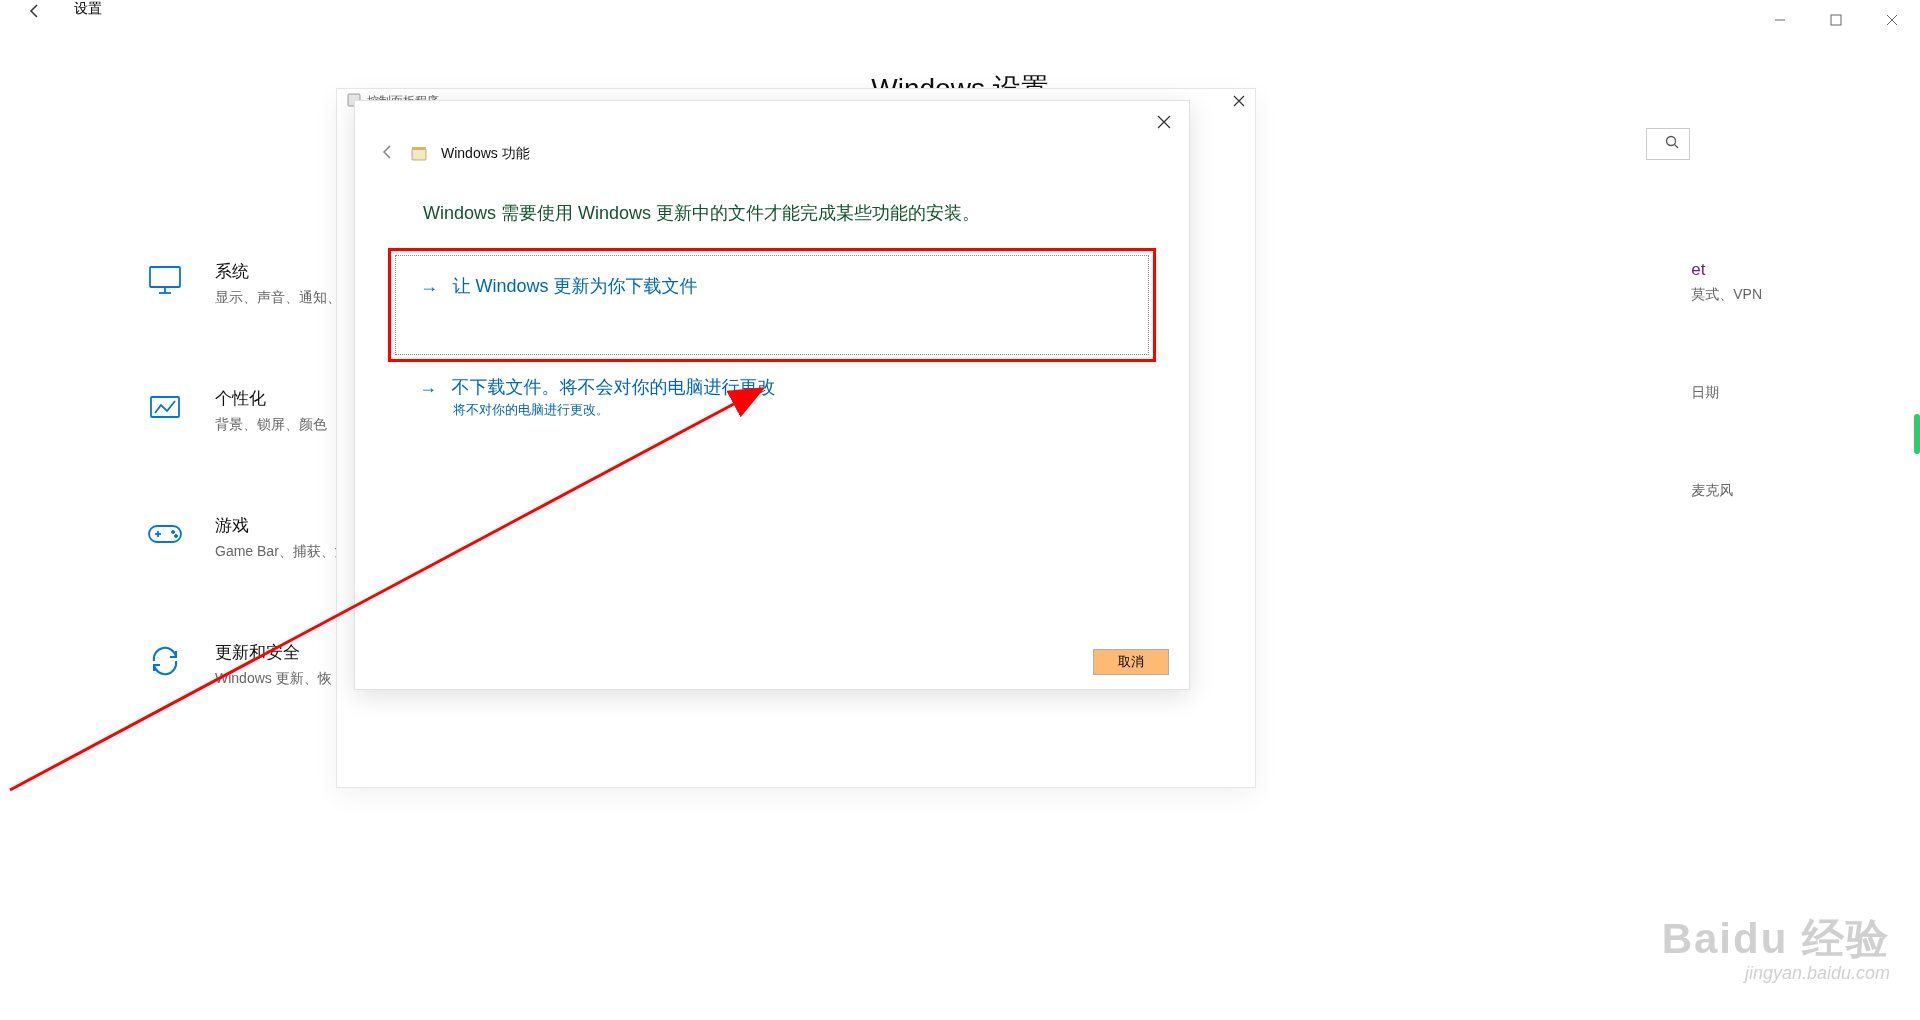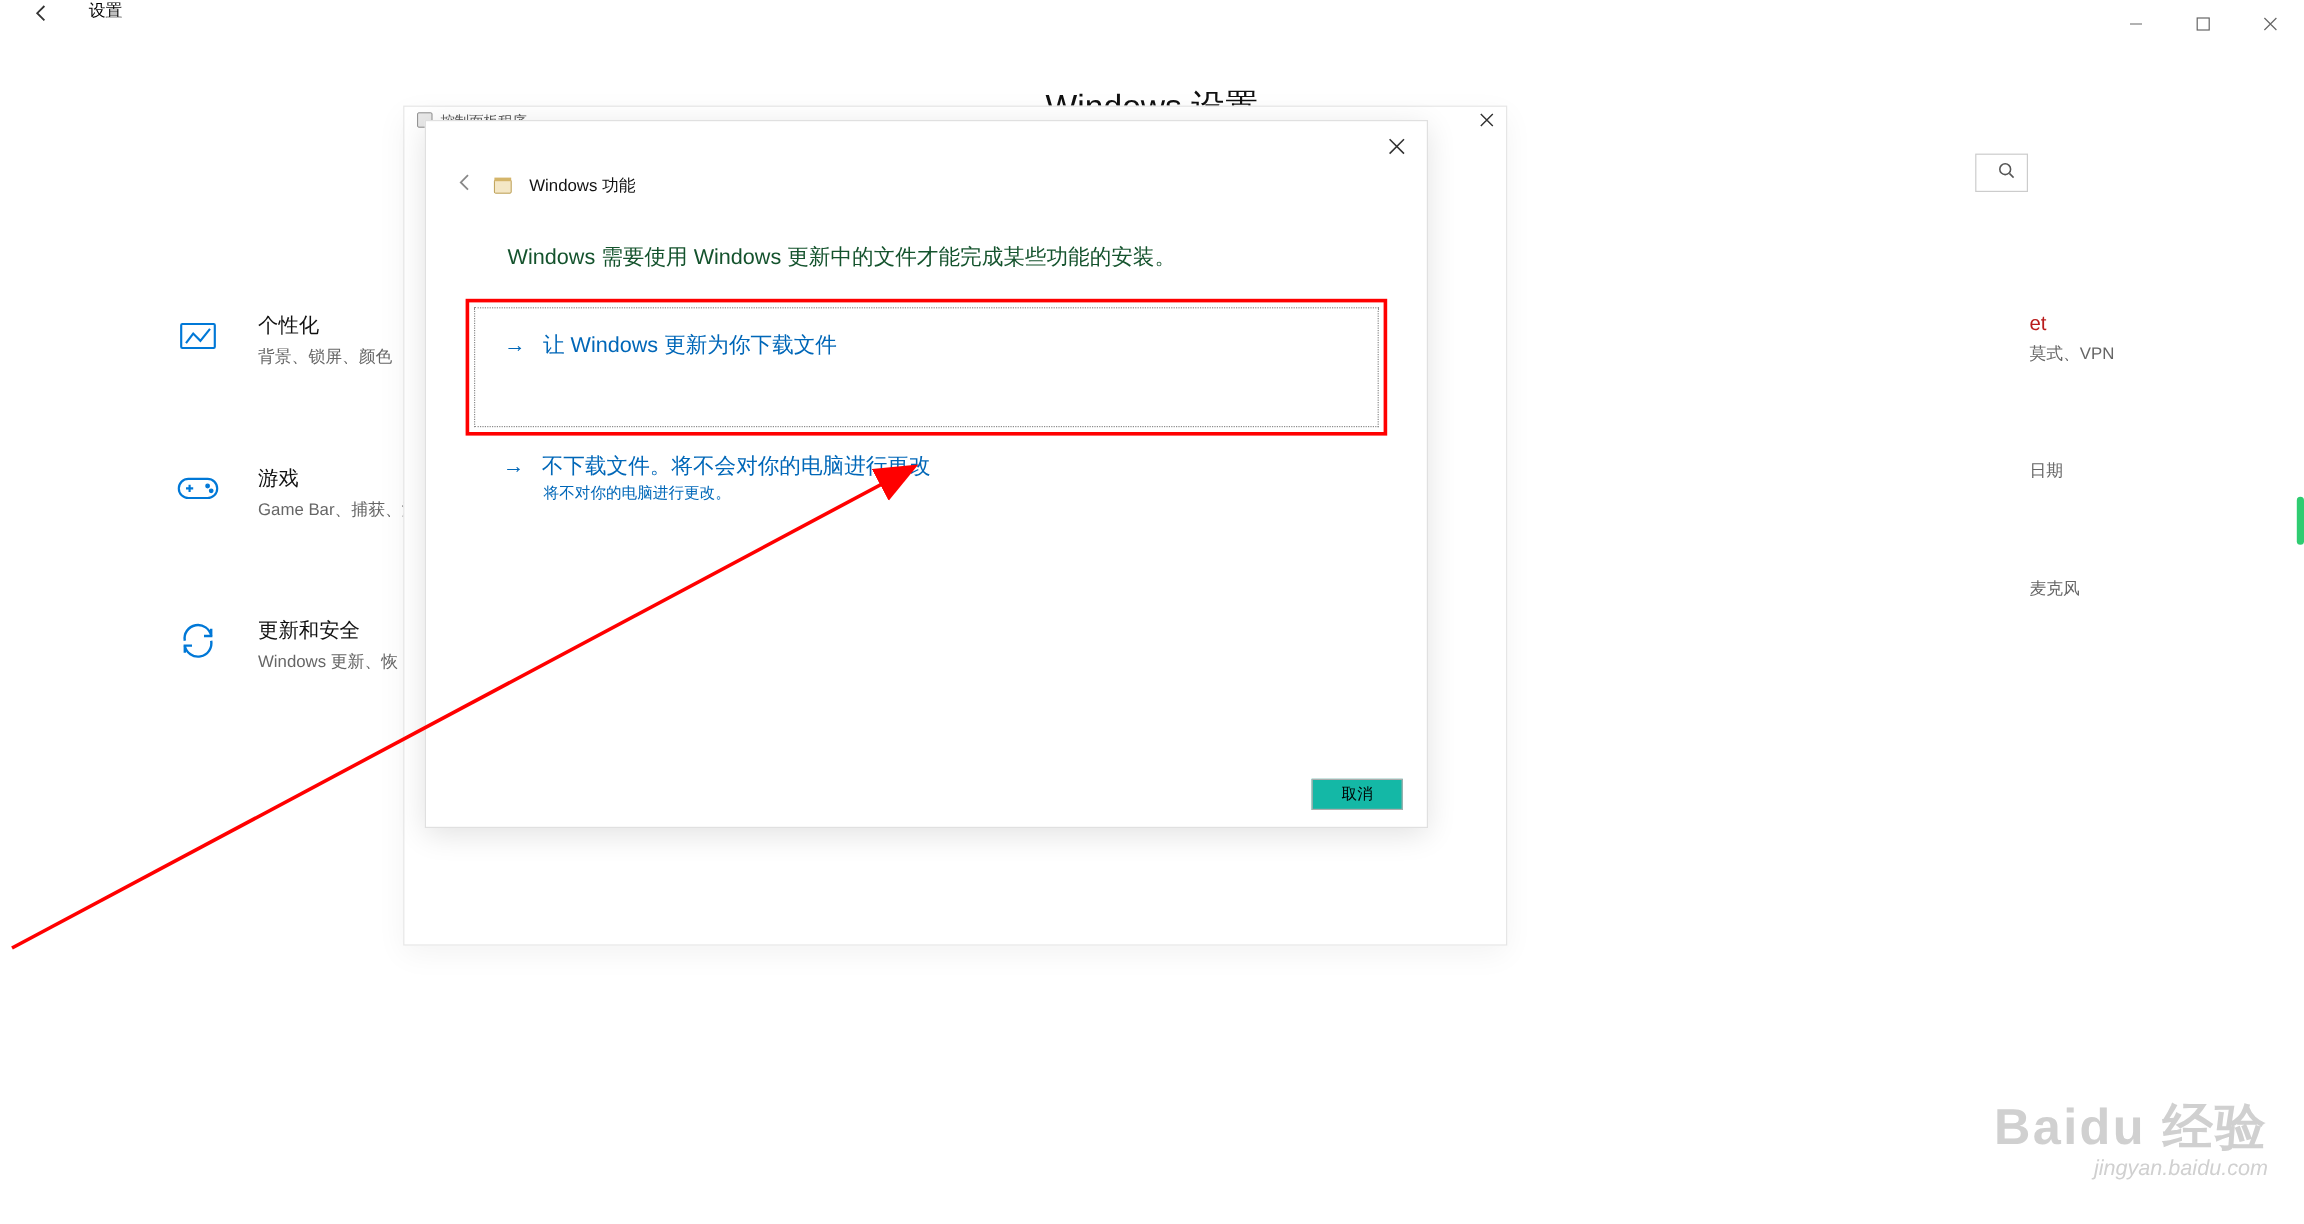--- a/index.html
+++ b/index.html
@@ -23,21 +23,21 @@
   .tiles { position: absolute; left: 145px; top: 260px; }
   .tile { display: flex; align-items: flex-start; gap: 30px; margin-bottom: 80px; }
   .tile .icon { width: 40px; height: 40px; display: flex; align-items: center; justify-content: center; color: #0078d7; }
   .tile .icon svg { stroke: #0078d7; fill: none; }
   .tile .txt .h { font-size: 17px; color: #111; margin-bottom: 6px; }
   .tile .txt .s { font-size: 14px; color: #666; }
 
   
   .tiles-right { position: absolute; right: 158px; top: 260px; text-align: left; }
   .tiles-right .rtile { margin-bottom: 80px; }
-  .tiles-right .h { font-size: 17px; color: #b91c1c; margin-bottom: 6px; }
+  .tiles-right .h { font-size: 17px; color: #701a75; margin-bottom: 6px; }
   .tiles-right .s { font-size: 14px; color: #666; white-space: nowrap; }
 
   
   .cp-window { position: absolute; top: 88px; left: 336px; width: 920px; height: 700px; background: #fff; border: 1px solid #e6e6e6; box-shadow: 0 8px 24px rgba(0,0,0,.05); }
   .cp-title { position: absolute; top: 4px; left: 10px; font-size: 12px; color: #555; display: flex; align-items: center; gap: 6px; }
   .cp-close { position: absolute; top: 4px; right: 10px; font-size: 16px; color: #333; }
 
   
   .wf-dialog { position: absolute; top: 100px; left: 354px; width: 836px; height: 590px; background: #fff; border: 1px solid #e0e0e0; box-shadow: 0 6px 24px rgba(0,0,0,.12); }
   .wf-close { position: absolute; top: 14px; right: 18px; font-size: 16px; color: #333; }
@@ -49,21 +49,21 @@
   .wf-body { padding: 30px 40px 0 40px; }
   .action-link { position: relative; padding: 18px 24px; border: 1px dotted #8a8a8a; cursor: pointer; margin-bottom: 14px; }
   .action-link.highlight { outline: 3px solid #ff0000; outline-offset: 4px; height: 100px; display: flex; align-items: flex-start; }
   .action-link .arrow { color: #0067b8; font-size: 18px; margin-right: 10px; display: inline-block; }
   .action-link .lbl { color: #0067b8; font-size: 18px; }
   .action-plain { padding: 6px 24px 0 24px; }
   .action-plain .arrow { color: #0067b8; font-size: 18px; margin-right: 10px; display: inline-block; }
   .action-plain .lbl { color: #0067b8; font-size: 18px; }
   .action-plain .sub { color: #0067b8; font-size: 13px; margin-left: 34px; margin-top: 2px; }
   .wf-footer { position: absolute; bottom: 14px; right: 20px; }
-  .wf-btn { min-width: 76px; height: 26px; font-size: 13px; background: #14b8a6; border: 1px solid #adadad; cursor: pointer; }
+  .wf-btn { min-width: 76px; height: 26px; font-size: 13px; background: #fdba74; border: 1px solid #adadad; cursor: pointer; }
 
   
   .anno { position: absolute; top: 0; left: 0; width: 1920px; height: 1020px; pointer-events: none; }
 
   
   .wm { position: absolute; right: 30px; bottom: 36px; text-align: right; color: #d0d0d0; }
   .wm .t1 { font-size: 42px; font-weight: 700; letter-spacing: 2px; }
   .wm .t2 { font-size: 18px; font-style: italic; margin-top: -4px; }
 
   
@@ -108,20 +108,33 @@
   <div class="searchbox">
     <span>
       <svg width="14" height="14" viewBox="0 0 14 14">
           <circle cx="6" cy="6" r="4.5" stroke="#555" stroke-width="1.3" fill="none"></circle>
           <line x1="9.5" y1="9.5" x2="13" y2="13" stroke="#555" stroke-width="1.3"></line>
         </svg>
     </span>
   </div>
 
   <div class="tiles">
+    <div class="tile">
+      <div class="icon">
+          <svg width="36" height="32" viewBox="0 0 36 32">
+            <rect x="3" y="3" width="30" height="20" rx="1" stroke-width="1.8"></rect>
+            <line x1="12" y1="29" x2="24" y2="29" stroke-width="1.8"></line>
+            <line x1="18" y1="23" x2="18" y2="29" stroke-width="1.8"></line>
+          </svg>
+        </div>
+      <div class="txt">
+          <div class="h">系统</div>
+          <div class="s">显示、声音、通知、</div>
+        </div>
+    </div>
     <div class="tile">
       <div class="icon">
           <svg width="36" height="32" viewBox="0 0 36 32">
             <rect x="4" y="6" width="28" height="20" rx="1" stroke-width="1.8"></rect>
             <path d="M8 22 L14 14 L20 20 L28 10" stroke-width="1.8"></path>
           </svg>
         </div>
       <div class="txt">
           <div class="h">个性化</div>
           <div class="s">背景、锁屏、颜色</div>

